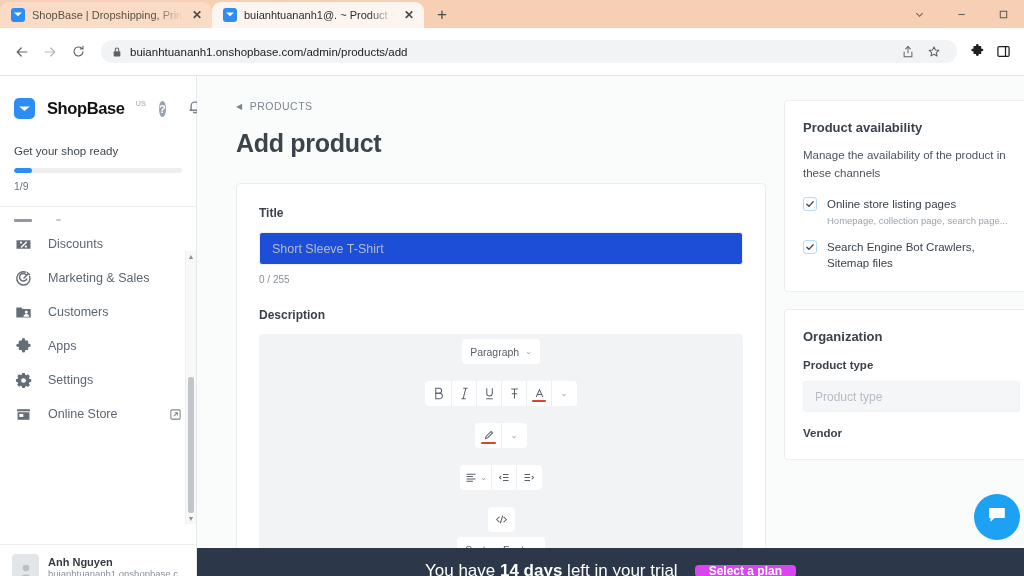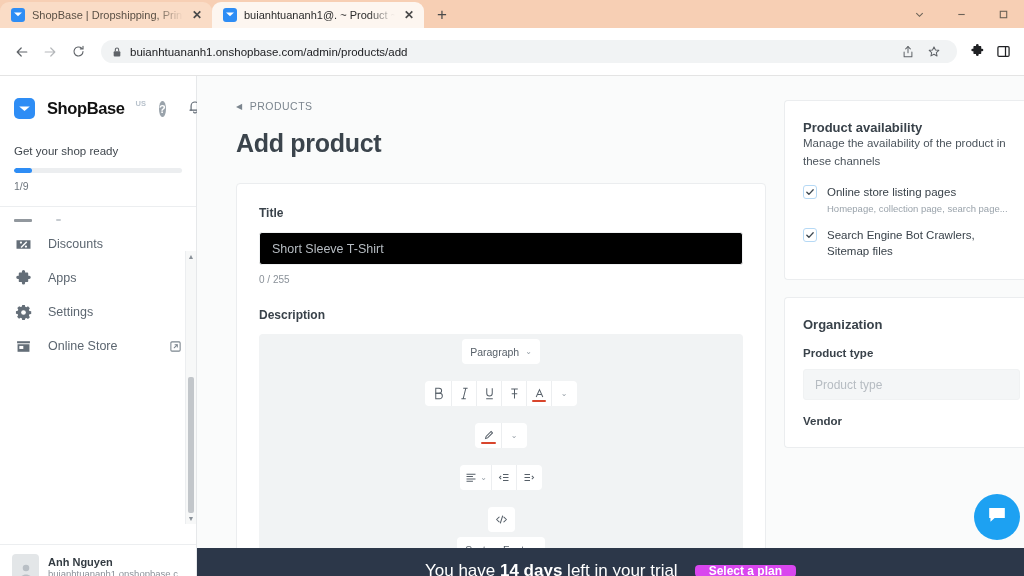--- a/index.html
+++ b/index.html
@@ -275,21 +275,21 @@
     margin-top: 25px;
     background: #ffffff;
     border: 1px solid #ebedef;
     border-radius: 4px;
     padding: 22px 22px 34px 22px;
   }
   .field-label { font-size: 12px; font-weight: bold; color: #39424a; }
   .input {
     margin-top: 12px;
     height: 33px;
-    background: #000000;
+    background: #1d4ed8;
     border: 1px solid #f0f2f3;
     border-radius: 3px;
     display: flex; align-items: center;
     padding: 0 12px;
     font-size: 12.5px;
     color: #b6bcc2;
   }
   .counter { margin-top: 9px; font-size: 10px; color: #8a9199; }
   .desc-label { margin-top: 23px; font-size: 12px; font-weight: bold; color: #39424a; }
 
@@ -346,21 +346,21 @@
   .rcard {
     background: #fff;
     border: 1px solid #ebedef;
     border-radius: 4px;
     border-right: none;
     padding: 19px 18px 20px 18px;
   }
   .rcard + .rcard { margin-top: 17px; }
   .rcard-title { font-size: 13px; font-weight: bold; color: #39424a; }
   .rcard-desc {
-    font-size: 11.5px; color: #4b545c; line-height: 1.55;
+    margin-top: 12px; font-size: 11.5px; color: #4b545c; line-height: 1.55;
   }
   .chk-row { display: flex; gap: 10px; margin-top: 14px; }
   .chk {
     width: 14px; height: 14px; flex: 0 0 14px;
     border: 1px solid #b6d9f5; border-radius: 3px;
     background: #fff;
     display: flex; align-items: center; justify-content: center;
     color: #3f4951;
   }
   .chk-main { font-size: 11.5px; color: #39424a; line-height: 1.35; }
@@ -556,21 +556,44 @@
               <g fill="#fff">
                 <circle cx="6.3" cy="6.9" r="1.2"></circle>
                 <circle cx="11.6" cy="11.2" r="1.2"></circle>
                 <path d="M11.9 5.6l1.1.9-6 6.1-1.1-.9z"></path>
               </g>
             </svg>
         </span>
         <span class="nav-label">Discounts</span>
       </div>
 
-
+      <div class="nav-item">
+        <span class="nav-ico">
+          <svg width="17" height="17" viewBox="0 0 18 18" fill="none" stroke="currentColor" stroke-width="1.5">
+              <path d="M15.4 6.3A7 7 0 1 1 11.6 2.4"></path>
+              <path d="M12.2 5.5A4 4 0 1 0 12.6 8.9"></path>
+              <path d="M9 9l5.1-5.1"></path>
+              <path d="M12.7 2.2l1.4 1.7 1.8 1.4"></path>
+            </svg>
+        </span>
+        <span class="nav-label">Marketing &amp; Sales</span>
+      </div>
+
+      <div class="nav-item">
+        <span class="nav-ico">
+          <svg width="17" height="17" viewBox="0 0 18 18" fill="currentColor">
+              <path d="M1.4 3.6h5.4l1.3 1.6h8.5v9.2H1.4z"></path>
+              <g fill="#fff">
+                <circle cx="12" cy="8.6" r="1.6"></circle>
+                <path d="M9 13.4c0-1.6 1.3-2.7 3-2.7s3 1.1 3 2.7z"></path>
+              </g>
+            </svg>
+        </span>
+        <span class="nav-label">Customers</span>
+      </div>
 
       <div class="nav-item">
         <span class="nav-ico">
           <svg width="17" height="17" viewBox="0 0 18 18" fill="currentColor">
               <path d="M7.3 1.7a1.7 1.7 0 0 1 3.4 0v1h2.4c.5 0 .9.4.9.9v2.4h1a1.7 1.7 0 0 1 0 3.4h-1v2.4c0 .5-.4.9-.9.9h-2.4v1a1.7 1.7 0 0 1-3.4 0v-1H4.9a.9.9 0 0 1-.9-.9V9.4h-1a1.7 1.7 0 1 1 0-3.4h1V3.6c0-.5.4-.9.9-.9h2.4z"></path>
             </svg>
         </span>
         <span class="nav-label">Apps</span>
       </div>
 

